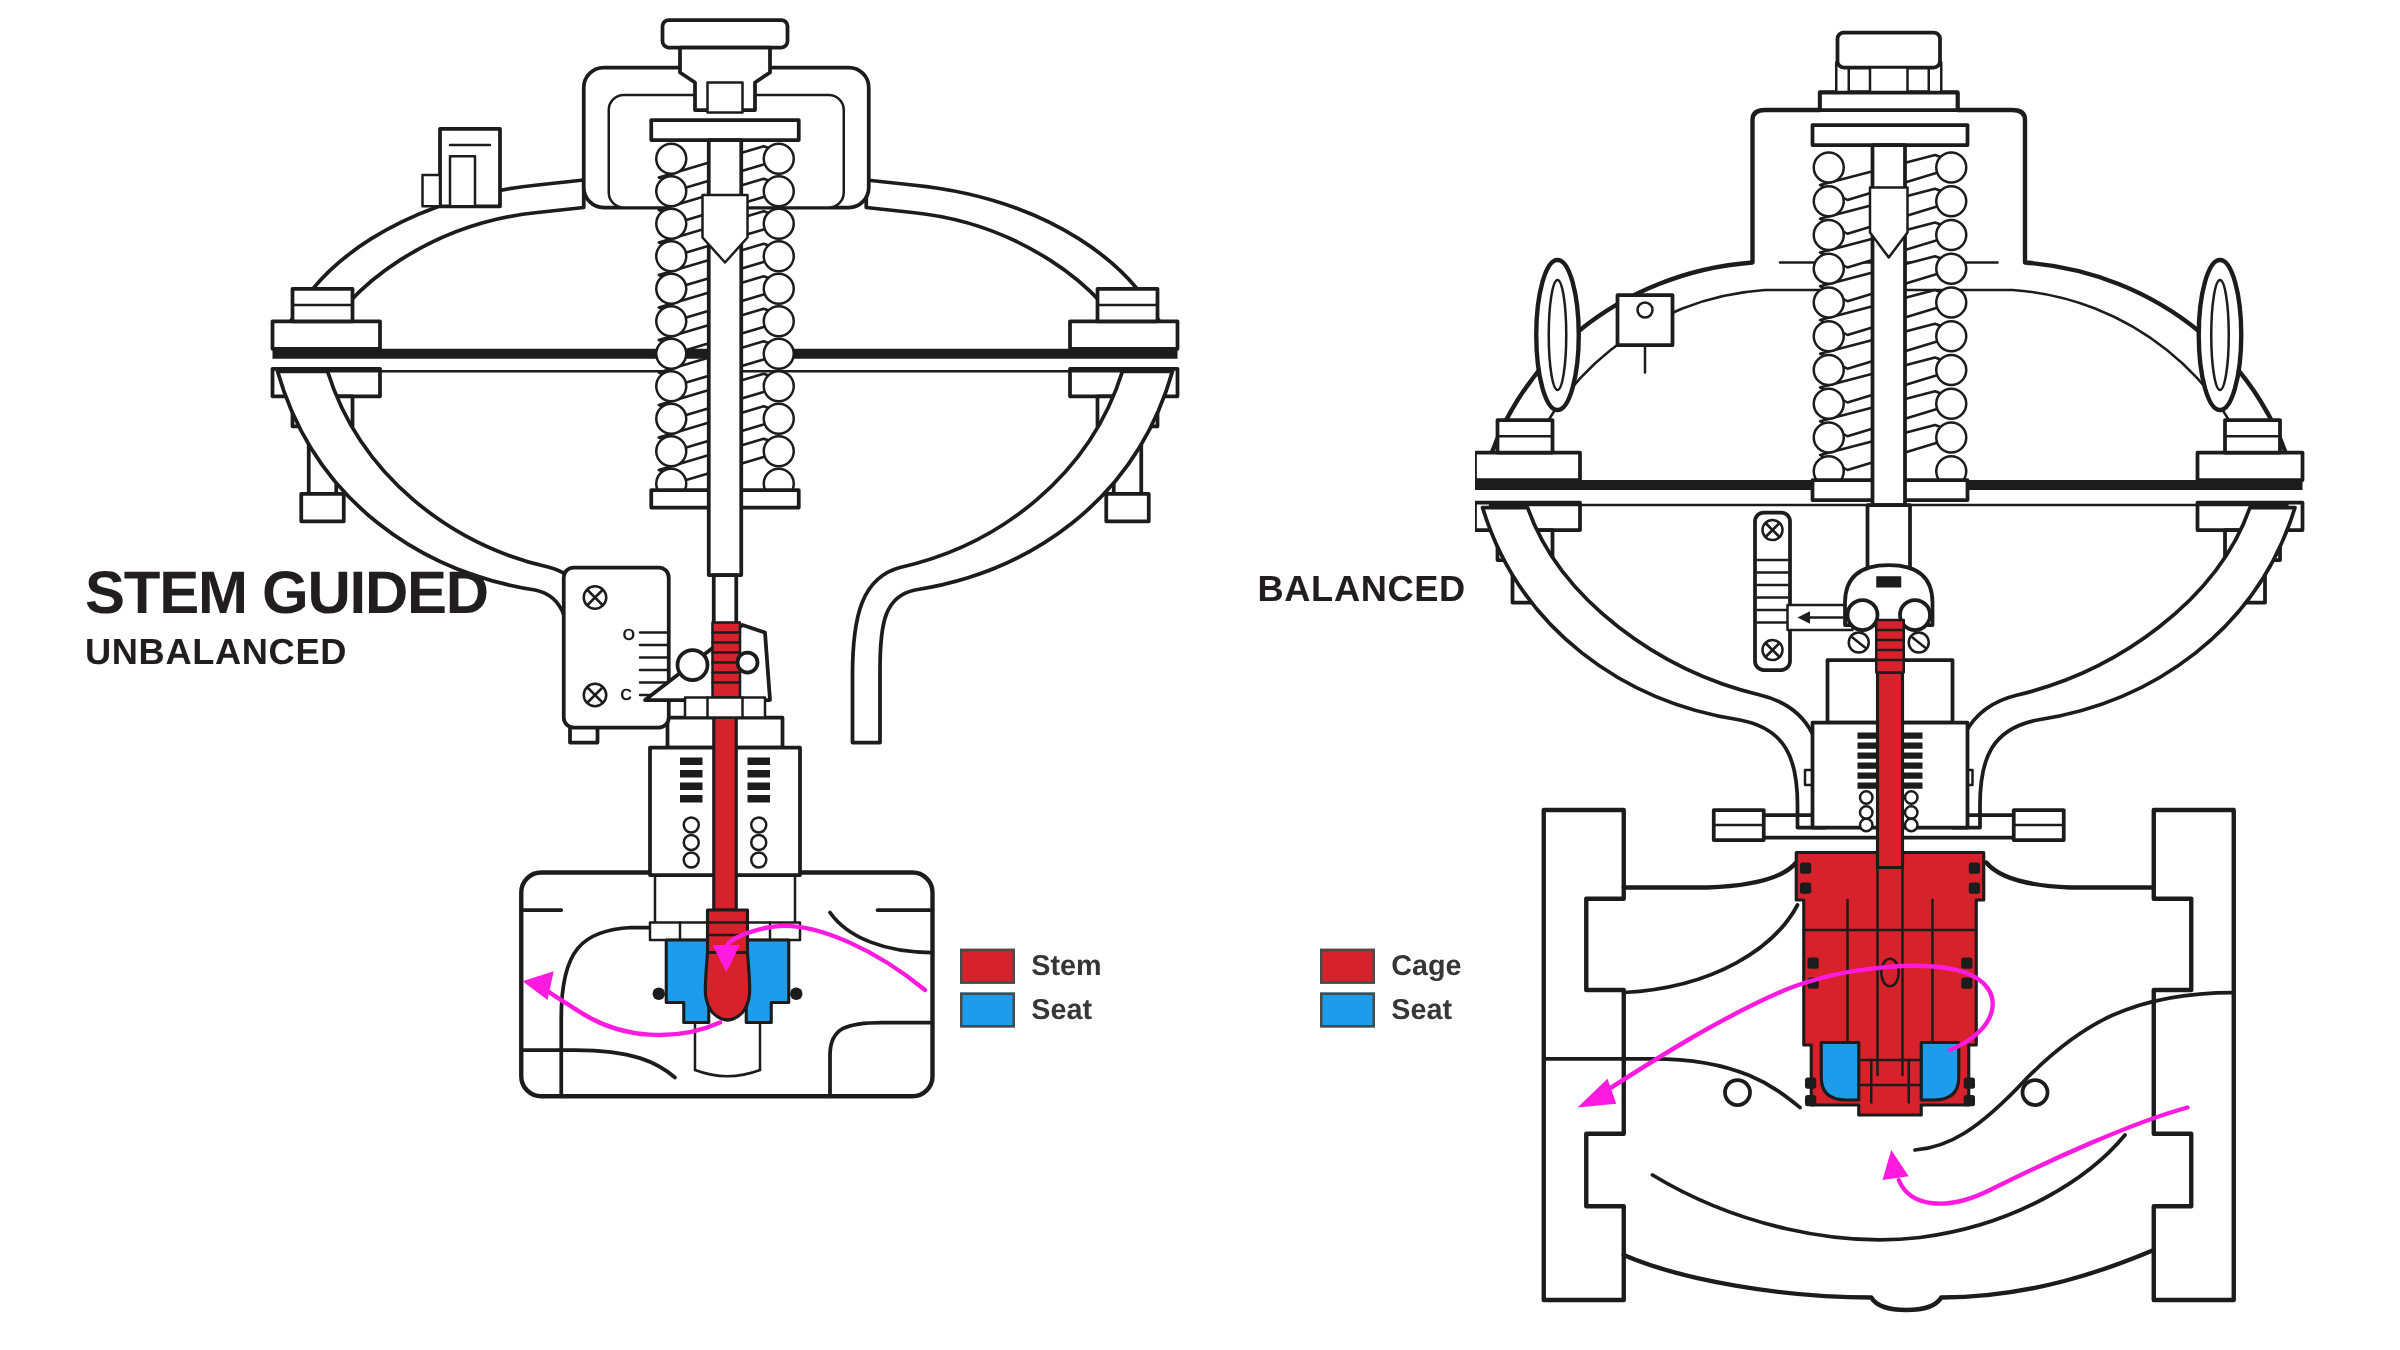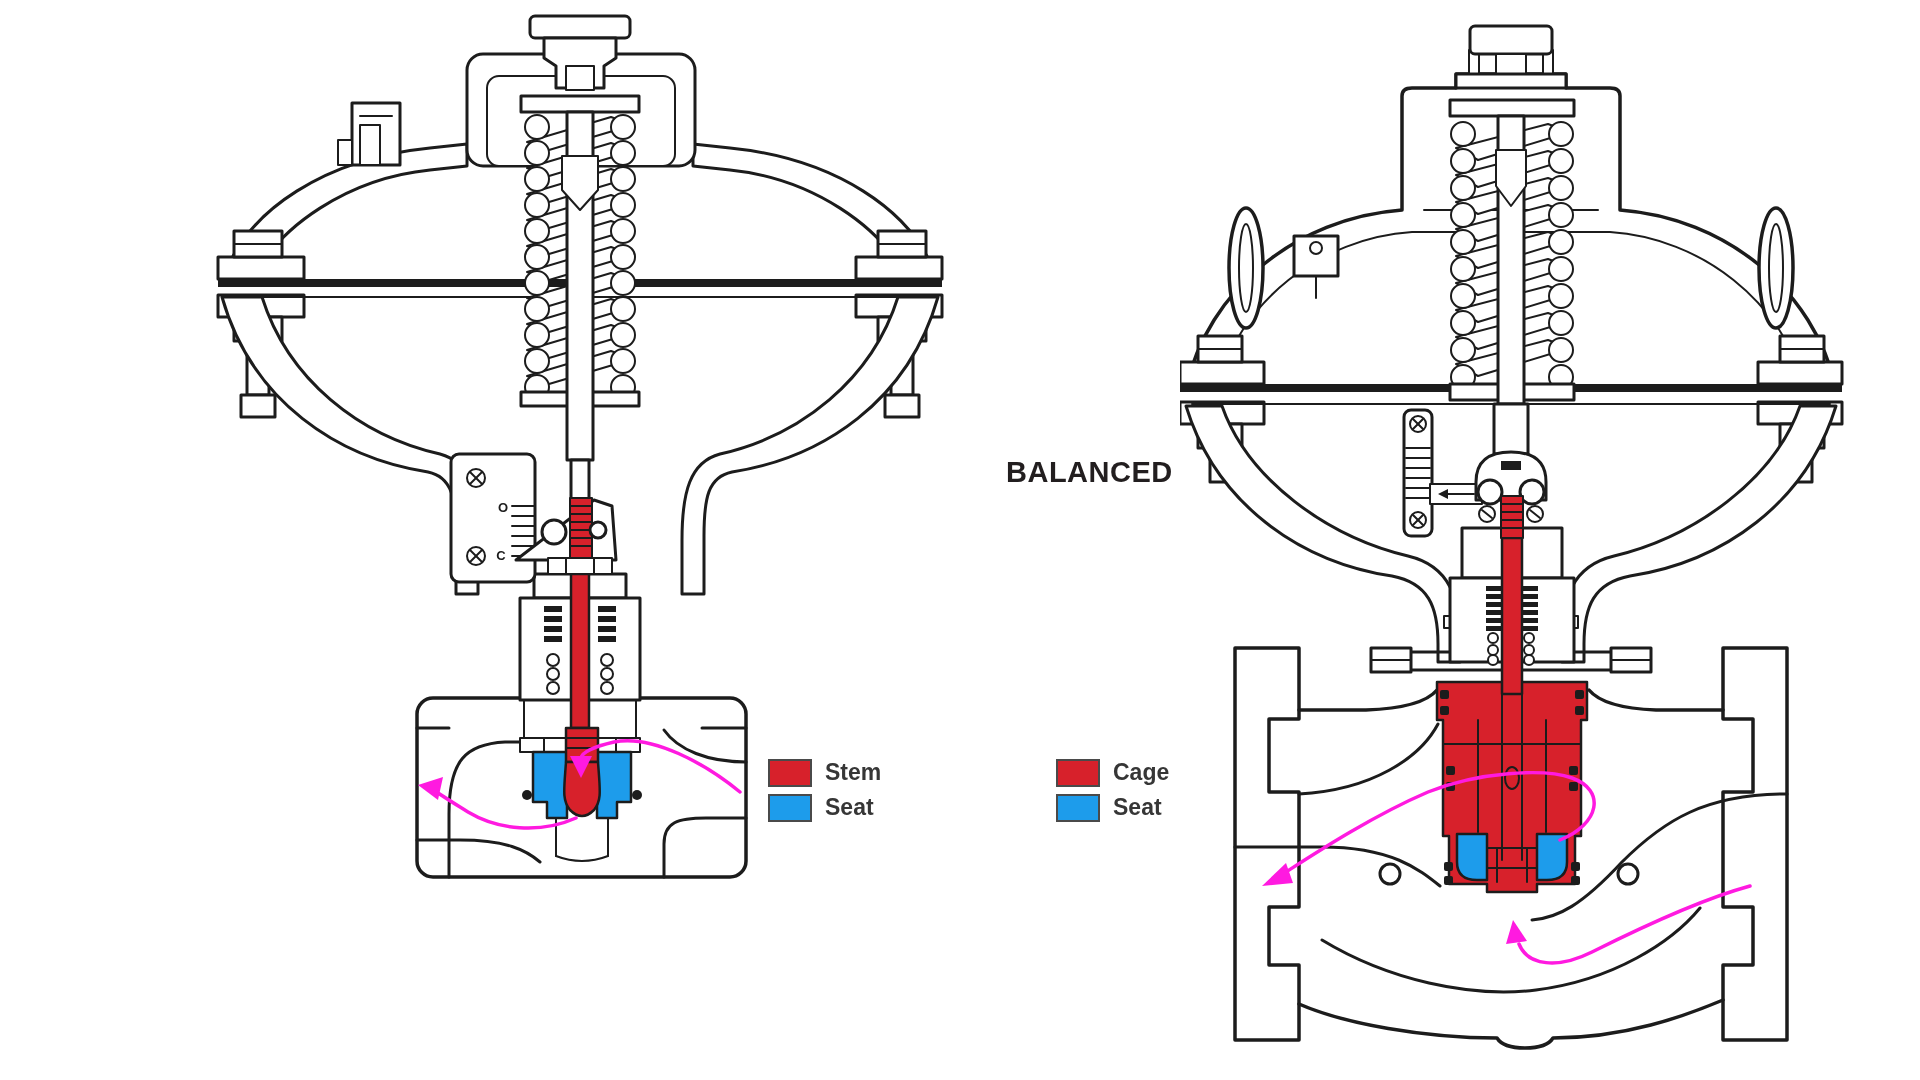--- a/index.html
+++ b/index.html
@@ -426,20 +426,22 @@
 
     <g>
       <path class="m" d="M 1560 840 C 1600 824 1606 790 1572 778 C 1544 768 1478 772 1428 792 C 1372 816 1314 854 1286 872"></path>
       <polygon class="mh" points="1262,886 1286,863 1293,883"></polygon>
       <path class="m" d="M 1750 886 C 1706 898 1640 928 1592 952 C 1558 969 1528 966 1519 944"></path>
       <polygon class="mh" points="1506,944 1527,941 1513,920"></polygon>
     </g>
   </svg>
 
   <div class="title-block" style="left:68px;top:450px">
+    <div class="title">STEM GUIDED</div>
+    <div class="subtitle">UNBALANCED</div>
   </div>
   <div class="title-block" style="left:1006px;top:450px">
     <div class="subtitle">BALANCED</div>
   </div>
 
   <div class="legend" style="left:768px;top:759px">
     <div class="legend-row">
       <span class="swatch red"></span>
       <span class="legend-label">Stem</span>
     </div>

